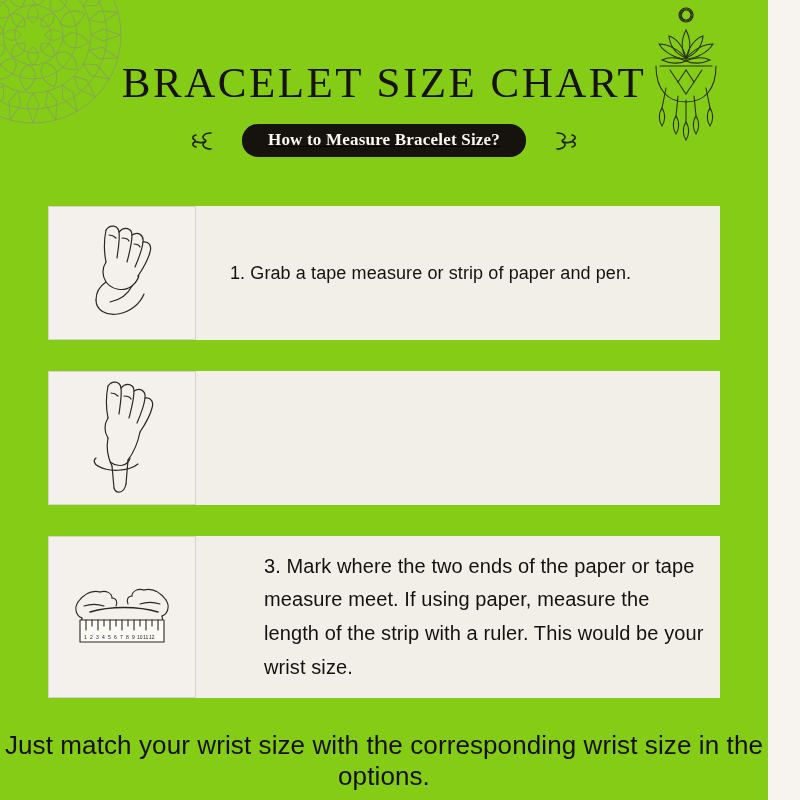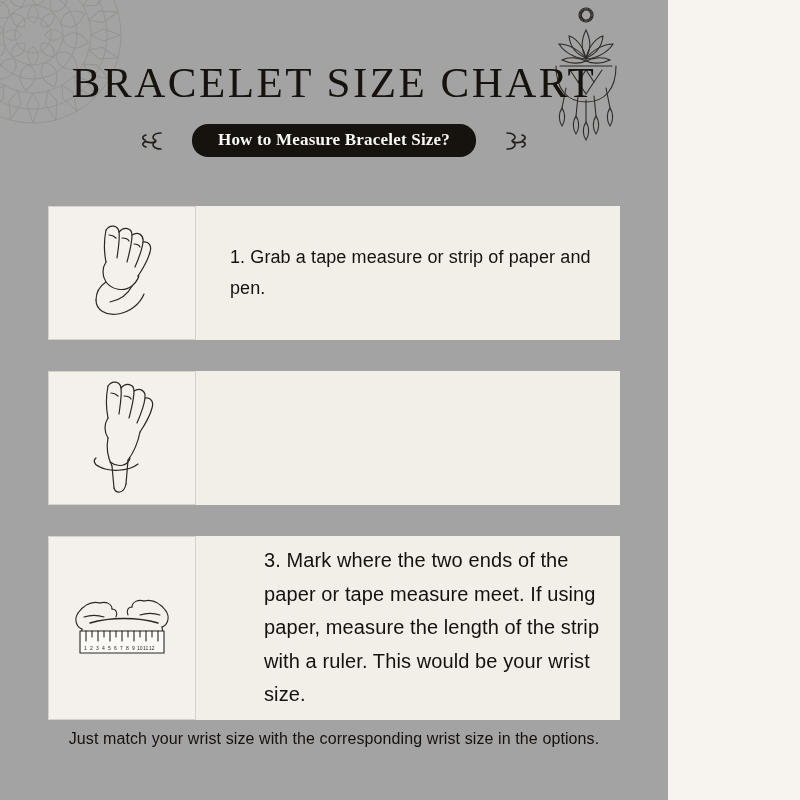--- a/index.html
+++ b/index.html
@@ -10,23 +10,23 @@
     width: 800px;
     height: 800px;
     background: #f7f4ef;
     font-family: "Liberation Sans", sans-serif;
     overflow: hidden;
     position: relative;
   }
 
   .page {
     position: relative;
-    width: 668px;
+    width: 768px;
     height: 800px;
-    background: #a3a3a3;
+    background: #84cc16;
     overflow: hidden;
   }
 
   
   .mandala {
     position: absolute;
     left: -62px;
     top: -60px;
     width: 190px;
     height: 190px;
@@ -62,20 +62,21 @@
   
   .subtitle-row {
     position: absolute;
     left: 0;
     right: 0;
     top: 124px;
     display: flex;
     align-items: center;
     justify-content: center;
     gap: 27px;
+    text-decoration: underline;
   }
   .pill {
     background: #16120e;
     color: #faf8f4;
     border-radius: 16px;
     padding: 6px 26px 7px 26px;
     font-family: "Liberation Serif", serif;
     font-size: 17px;
     font-weight: bold;
     letter-spacing: 0.2px;
@@ -125,21 +126,21 @@
   }
   .step-text.s1 { padding-left: 34px; }
   .step-text.s3 { font-size: 20px; padding-left: 34px; line-height: 1.68; }
 
   .footer {
     position: absolute;
     left: 0;
     right: 0;
     top: 730px;
     text-align: center;
-    font-size: 16px;
+    font-size: 26px;
     color: #15110d;
     letter-spacing: 0.1px;
   }
 </style>
 </head>
 <body>
 
 <div class="page">
 
   <svg class="mandala" viewBox="0 0 190 190">

